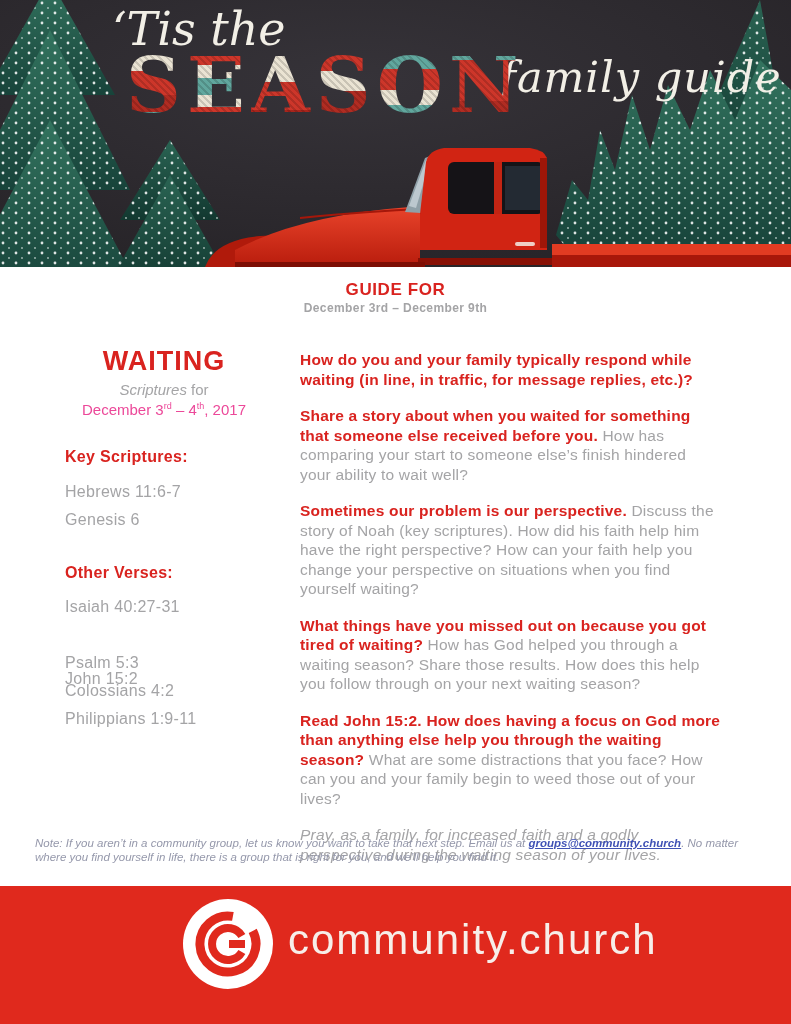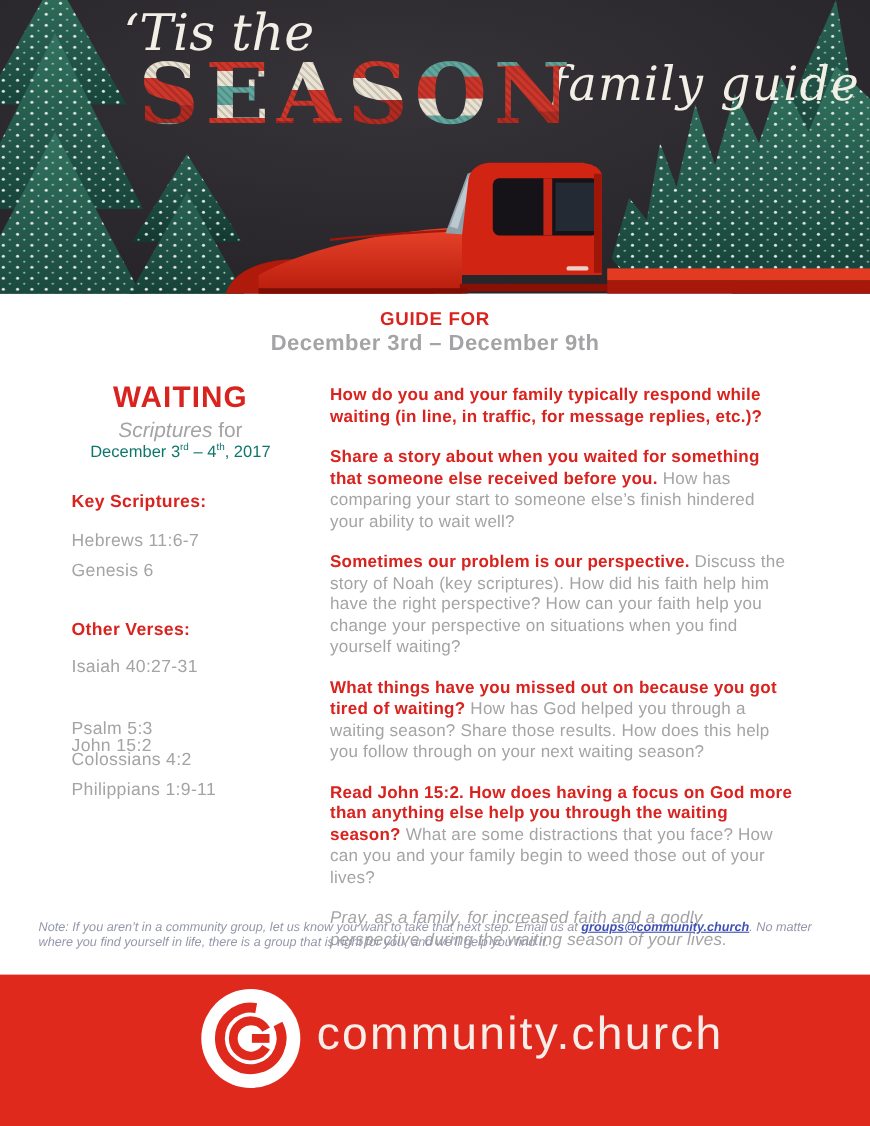--- a/index.html
+++ b/index.html
@@ -25,29 +25,29 @@
        linear-gradient(180deg,#cd362a 0 30%,#eae3d3 30% 56%,#b02c22 56% 100%);}
   .sl4{background-image:repeating-linear-gradient(45deg,rgba(0,0,0,.14) 0 2px,rgba(255,255,255,0) 2px 5px),
        linear-gradient(180deg,#61a79e 0 28%,#cd362a 28% 55%,#eae3d3 55% 75%,#61a79e 75% 100%);}
   .sl5{background-image:repeating-linear-gradient(45deg,rgba(0,0,0,.14) 0 2px,rgba(255,255,255,0) 2px 5px),
        linear-gradient(180deg,#61a79e 0 16%,#cd362a 16% 70%,#b02c22 70% 100%);}
 
   
   .guide-title{position:absolute;top:280px;left:0;width:791px;text-align:center;
                font-size:17px;font-weight:bold;color:#d9231f;letter-spacing:.6px;}
   .guide-date{position:absolute;top:301px;left:0;width:791px;text-align:center;
-              font-size:20px;font-weight:bold;color:#a4a4a6;letter-spacing:.4px;}
+              font-size:12px;font-weight:bold;color:#a4a4a6;letter-spacing:.4px;}
 
   
   .sidebar{position:absolute;left:40px;top:346px;width:248px;}
   .sidebar .abs{position:absolute;left:0;width:248px;}
   .waiting{top:0;text-align:center;font-size:27px;font-weight:bold;color:#d9231f;letter-spacing:1px;}
-  .subtitle{top:35px;text-align:center;font-size:19px;color:#a4a4a6;}
+  .subtitle{top:35px;text-align:center;font-size:15px;color:#a4a4a6;}
   .subtitle .it{font-style:italic;}
-  .dateline{top:55px;text-align:center;font-size:15px;color:#0f766e;}
+  .dateline{top:55px;text-align:center;font-size:15px;color:#ec4899;}
   .dateline sup{font-size:9px;}
   .sec-h{color:#d9231f;font-weight:bold;font-size:16px;letter-spacing:.3px;padding-left:25px;}
   .key-h{top:102px;}
   .verse{color:#a4a4a6;font-size:16px;letter-spacing:.3px;padding-left:25px;}
   .k0{top:137px;} .k1{top:165px;}
   .oth-h{top:218px;}
   .o0{top:252px;} .o1{top:280px;margin-top:44px;} .o2{top:308px;} .o3{top:336px;} .o4{top:364px;}
 
   
   .main{position:absolute;left:300px;top:350px;width:421px;font-size:15.5px;

